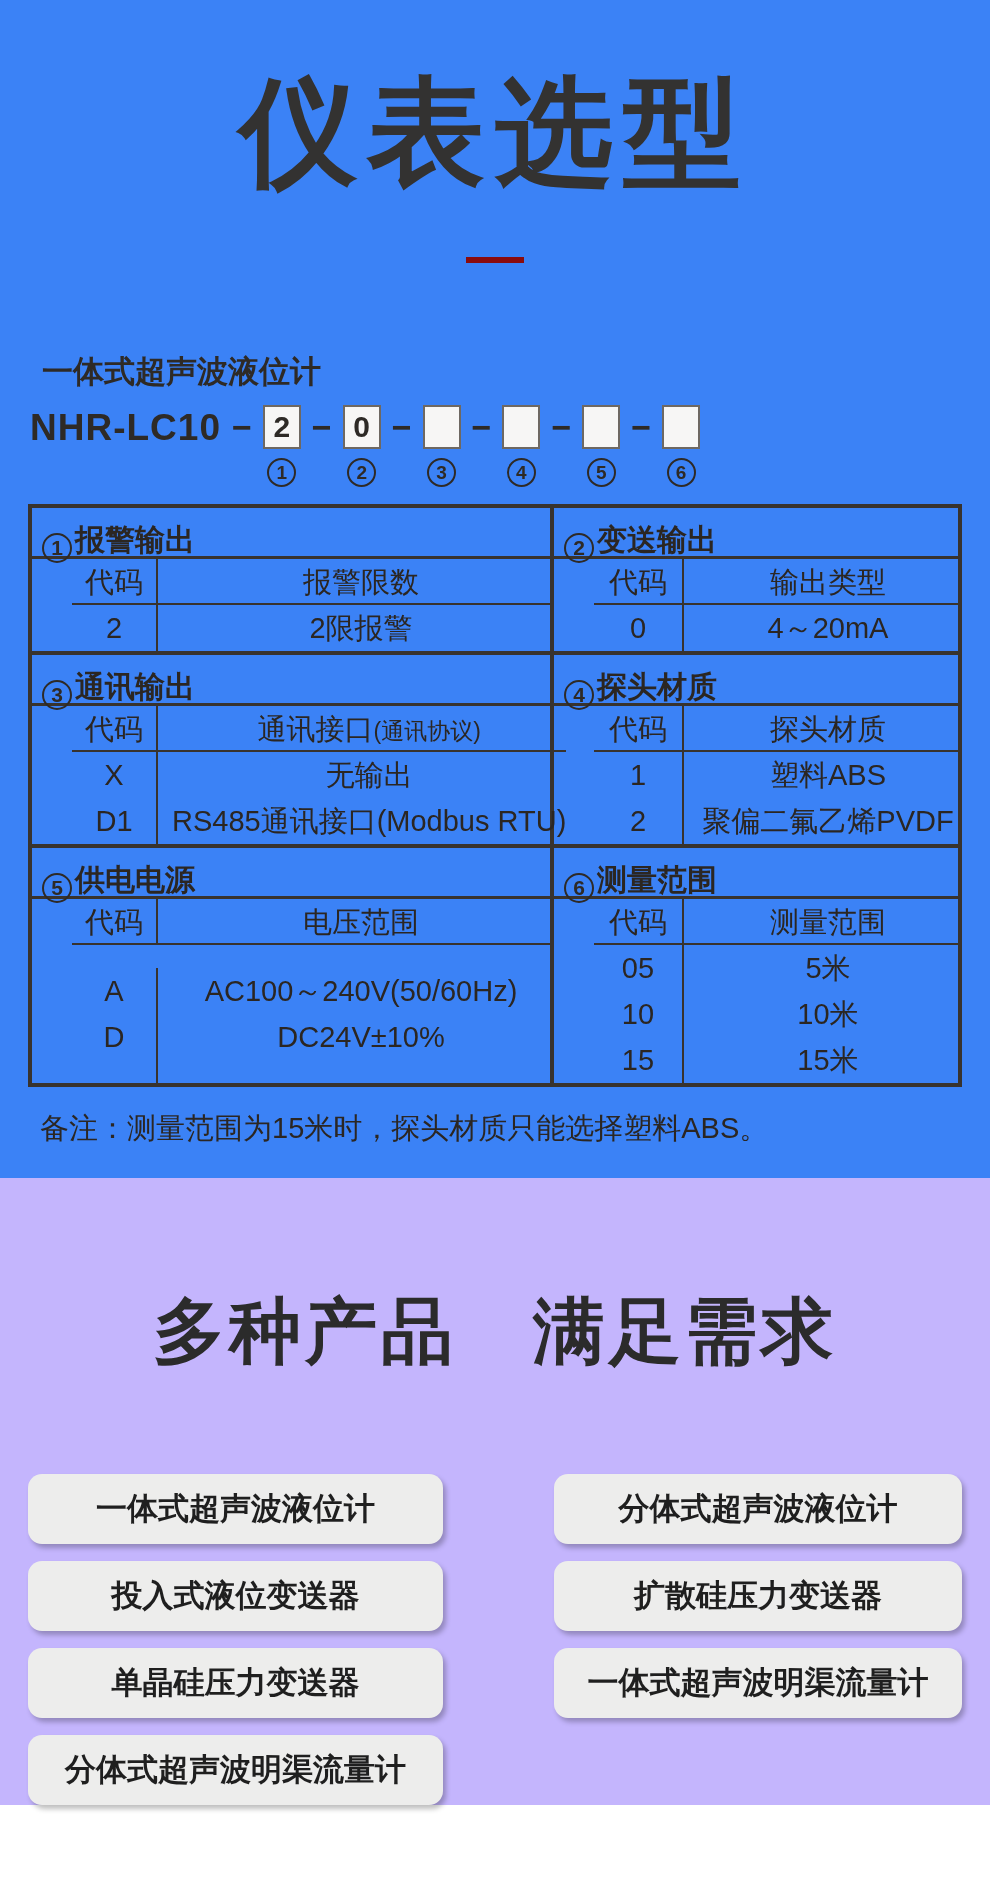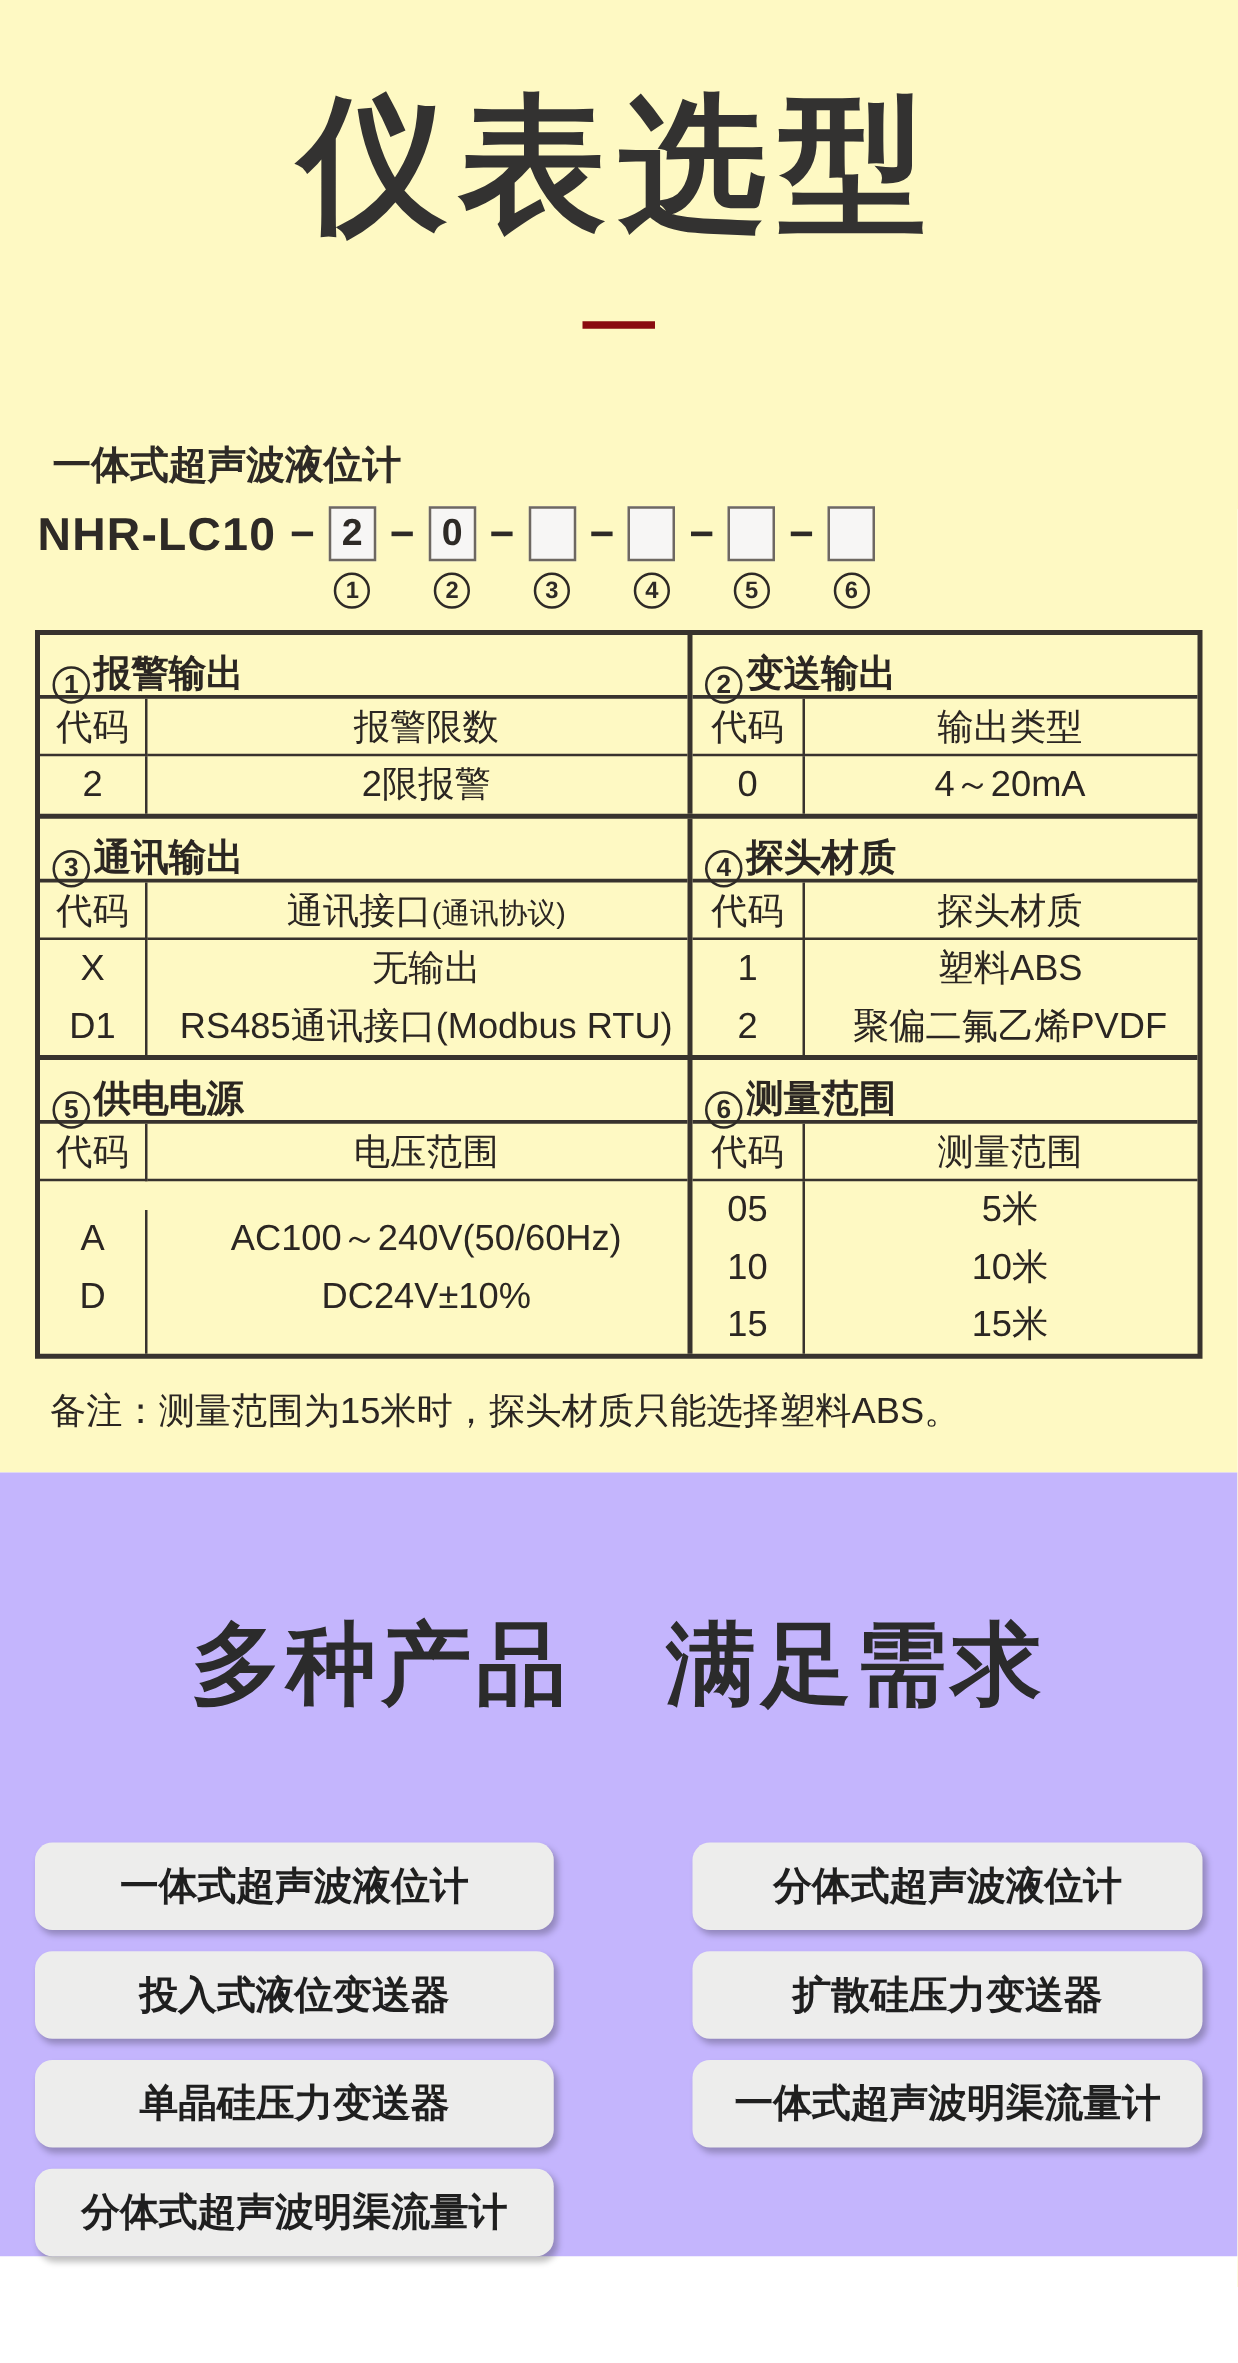--- a/index.html
+++ b/index.html
@@ -2,21 +2,21 @@
 <html><head>
 <meta charset="utf-8">
 <style>
   html,body{margin:0;padding:0;}
   body{
     width:990px;height:1890px;background:#ffffff;
     font-family:"Liberation Sans","DejaVu Sans",sans-serif;
     color:#2e2a26; overflow:hidden;
   }
   
-  .top-section{background:#fef9c3;height:1178px;box-sizing:border-box;overflow:hidden;}
+  .top-section{background:#3b82f6;height:1178px;box-sizing:border-box;overflow:hidden;}
   .main-title{
     margin:0;padding-top:70px;text-align:center;
     font-size:118px;line-height:1.06;font-weight:bold;color:#333231;letter-spacing:10px;
   }
   .title-underline{width:58px;height:6px;margin:62px auto 0;background:#8a0c0f;}
   .product-subtitle{
     margin:88px 0 0 42px;font-size:31px;font-weight:bold;color:#2e2a26;
   }
   
   .model-line{display:flex;align-items:flex-start;margin:12px 0 0 30px;}
@@ -40,21 +40,21 @@
   .band{display:flex;}
   .band + .band{border-top:4px solid #38332e;}
   .half{box-sizing:border-box;}
   .half.left{width:522px;border-right:4px solid #38332e;display:flex;flex-direction:column;}
   .half.right{flex:1;display:flex;flex-direction:column;}
   .sec-title{
     height:48px;line-height:64px;border-bottom:3px solid #38332e;
     font-size:30px;font-weight:bold;padding-left:8px;white-space:nowrap;color:#2b2622;
   }
   .sec-title .circ{width:30px;height:30px;font-size:21px;margin:0 3px 0 2px;vertical-align:-5px;}
-  .sec-grid{display:grid;flex:1;}
+  .sec-grid{display:grid;flex:1;margin-left:40px;}
   .left  .sec-grid{grid-template-columns:86px 1fr;}
   .right .sec-grid{grid-template-columns:90px 1fr;}
   .cell{box-sizing:border-box;font-size:29px;color:#2b2622;}
   .cell.code{border-right:2px solid #38332e;text-align:center;}
   .cell.hdr{height:46px;line-height:46px;border-bottom:2px solid #38332e;white-space:nowrap;}
   .cell.desc{padding-left:14px;text-align:center;}
   .hdr-small{font-size:23px;}
   .cell.body .line{height:46px;line-height:46px;white-space:nowrap;}
   .note{margin:22px 0 0 40px;font-size:29px;color:#2b2622;}
   

